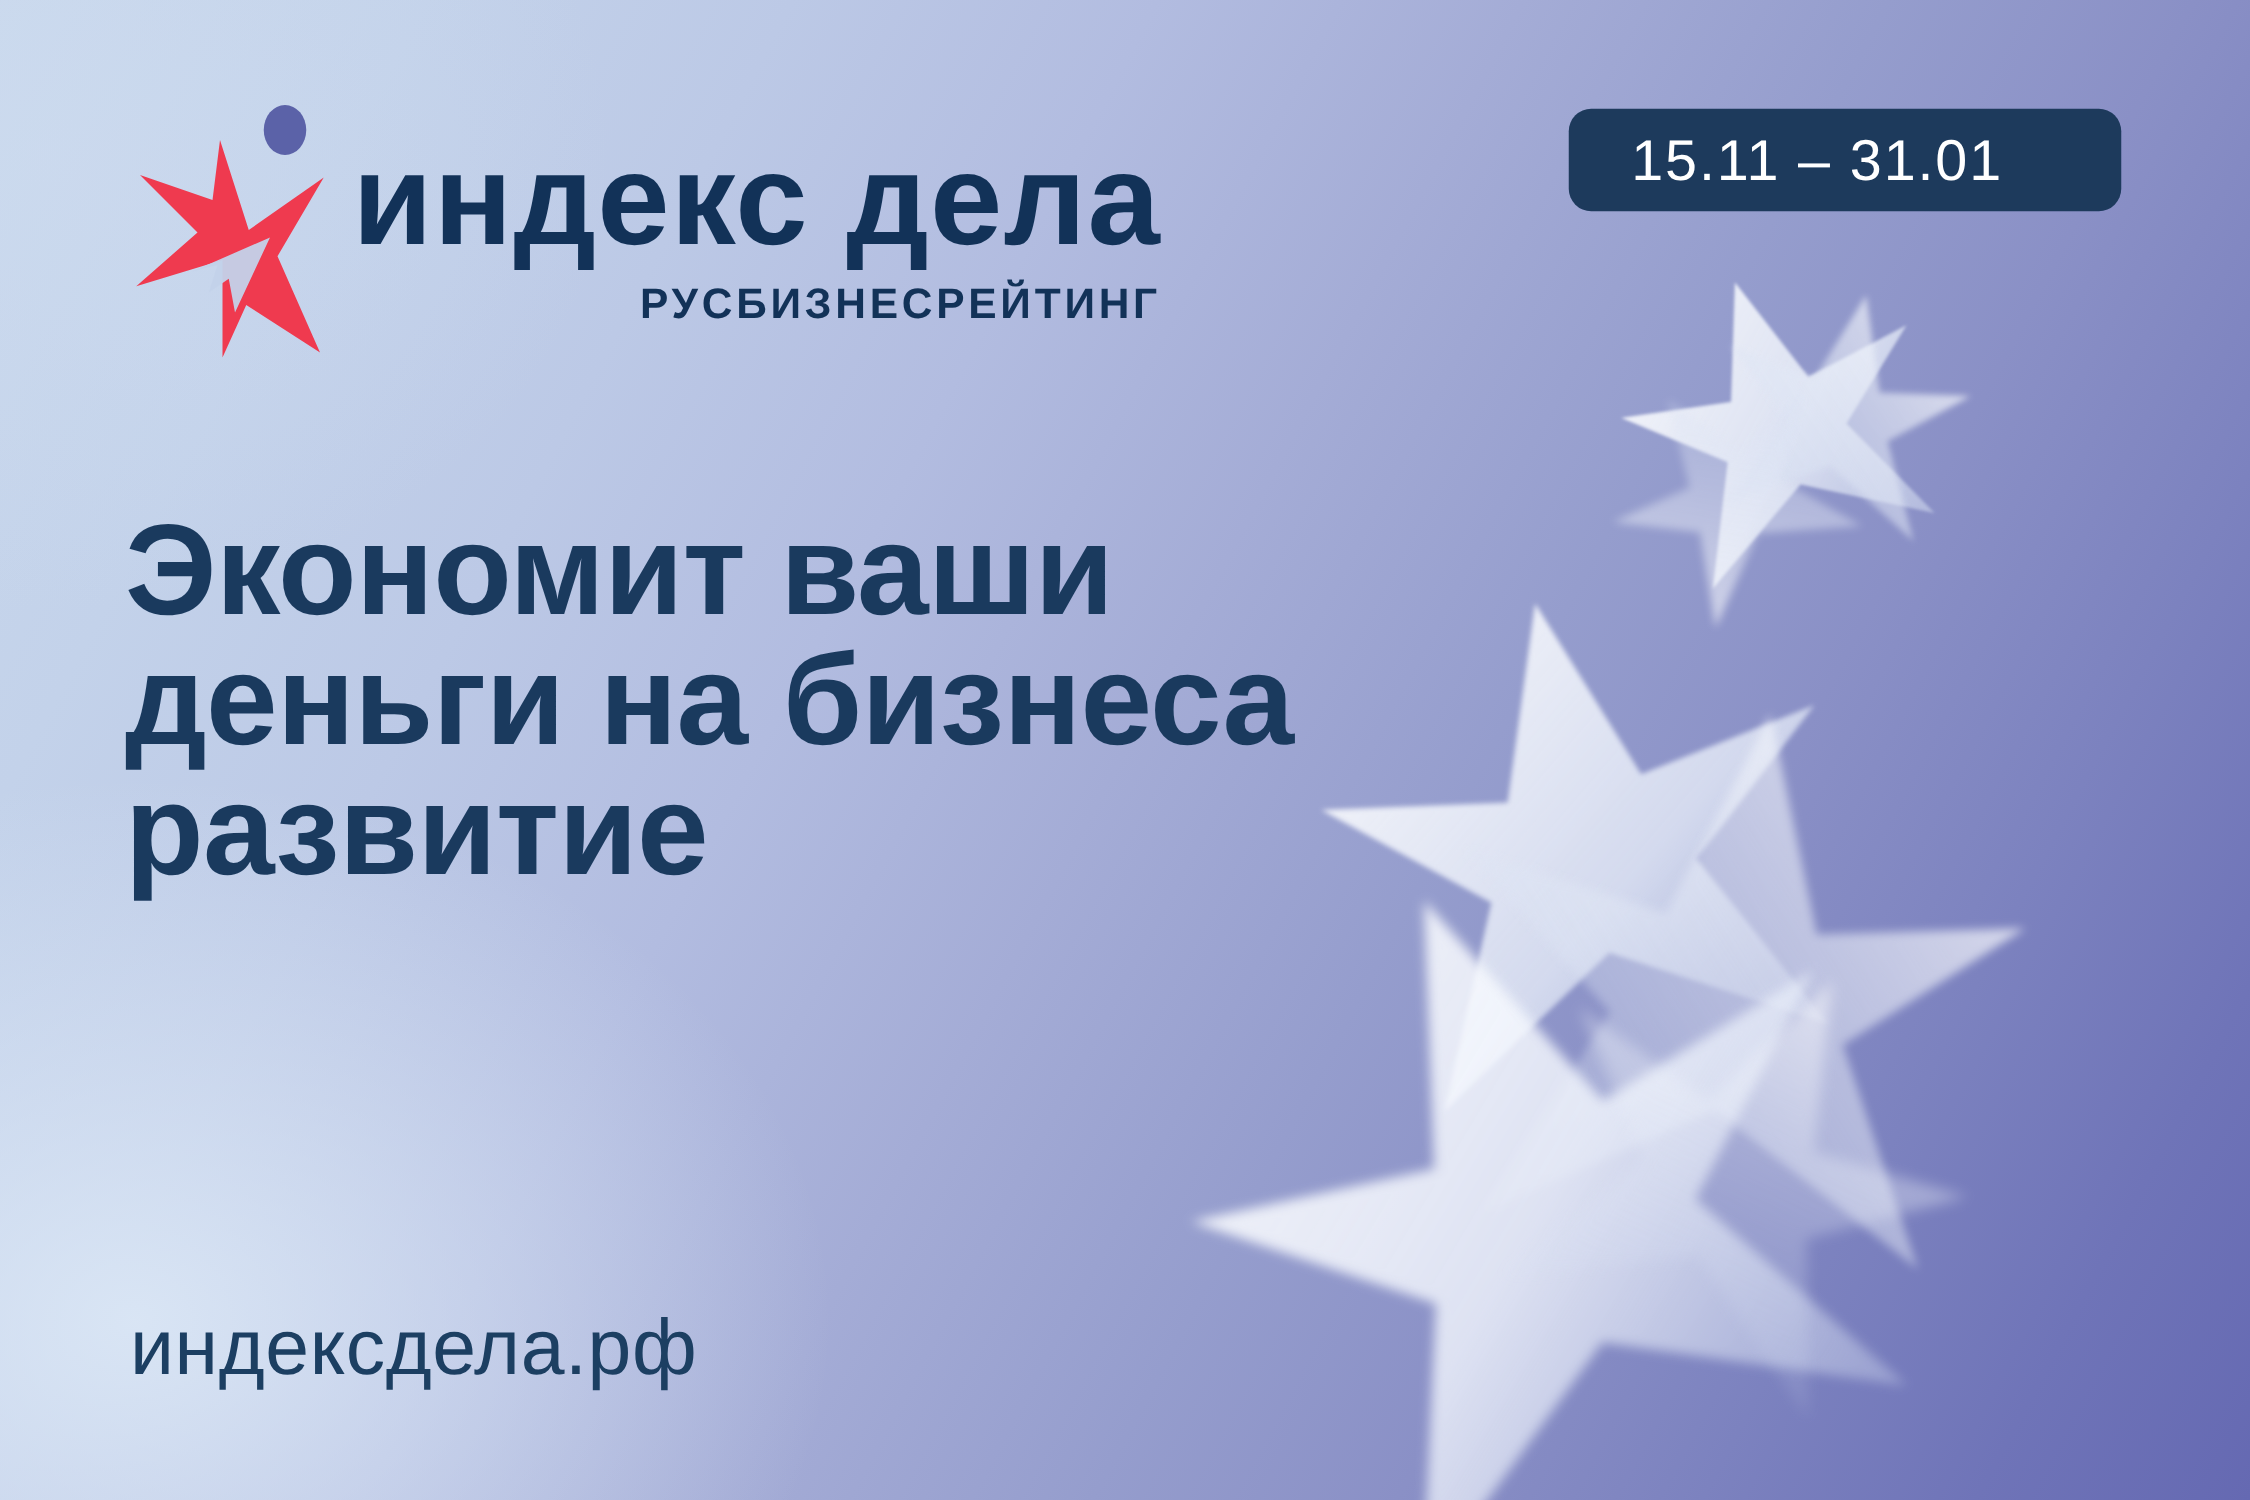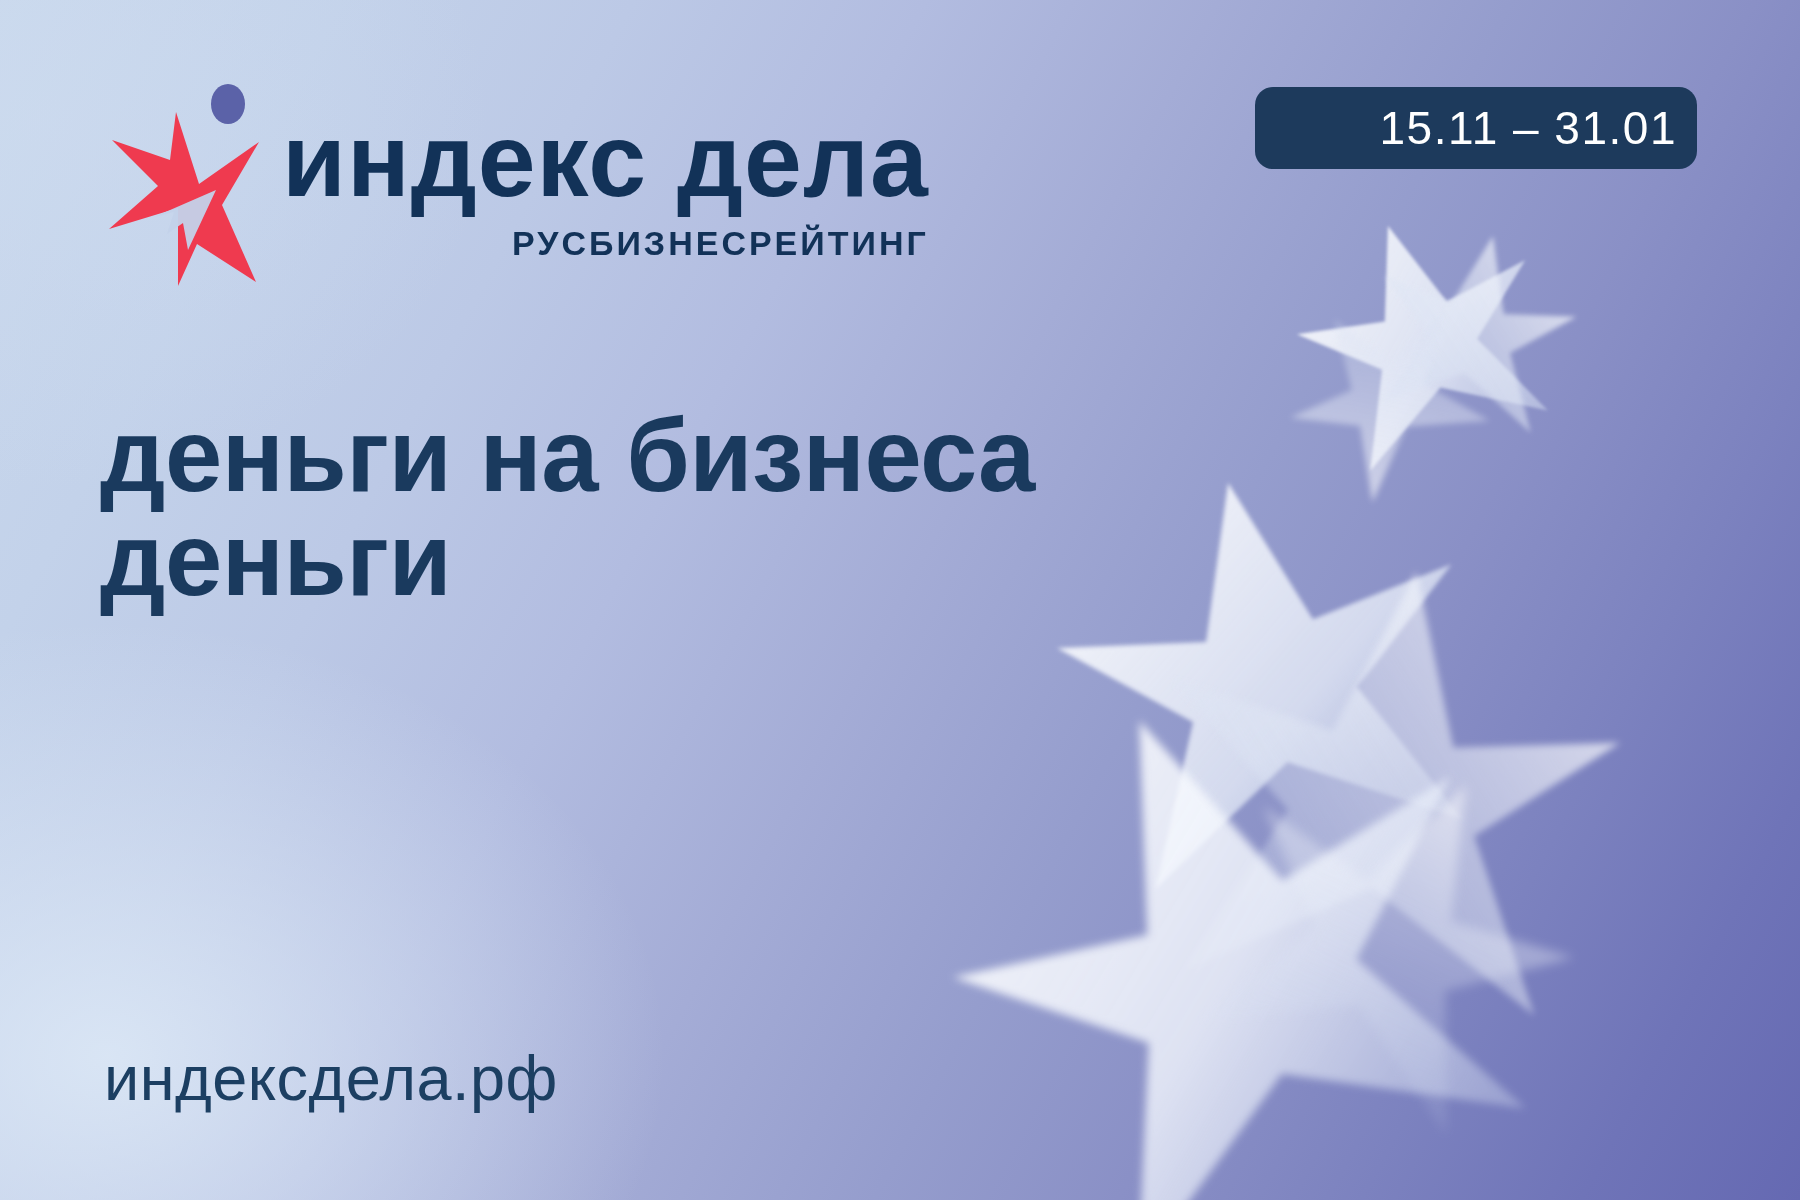--- a/index.html
+++ b/index.html
@@ -102,22 +102,22 @@
     position: absolute;
     left: 1255px;
     top: 87px;
     height: 82px;
     min-width: 442px;
     box-sizing: border-box;
     background: #1d3a5c;
     border-radius: 18px;
     display: flex;
     align-items: center;
-    justify-content: flex-end;
-    padding: 0 20px;
+    justify-content: flex-start;
+    padding: 0 50px;
   }
   #date-badge-text {
     color: #ffffff;
     font-size: 46px;
     letter-spacing: 1.5px;
     font-weight: 400;
     white-space: nowrap;
   }
 
   
@@ -264,19 +264,20 @@
       <div id="logo-wordmark">индекс дела</div>
       <div id="logo-subtitle">РУСБИЗНЕСРЕЙТИНГ</div>
     </div>
   </div>
 
   <div id="date-badge">
     <span id="date-badge-text">15.11 – 31.01</span>
   </div>
 
   <div id="headline">
+    <div class="headline-line">Экономит ваши</div>
     <div class="headline-line">деньги на бизнеса</div>
-    <div class="headline-line">деньги</div>
+    <div class="headline-line">развитие</div>
   </div>
 
   <div id="site-url">индексдела.рф</div>
 
 </div>
 
 </body></html>

